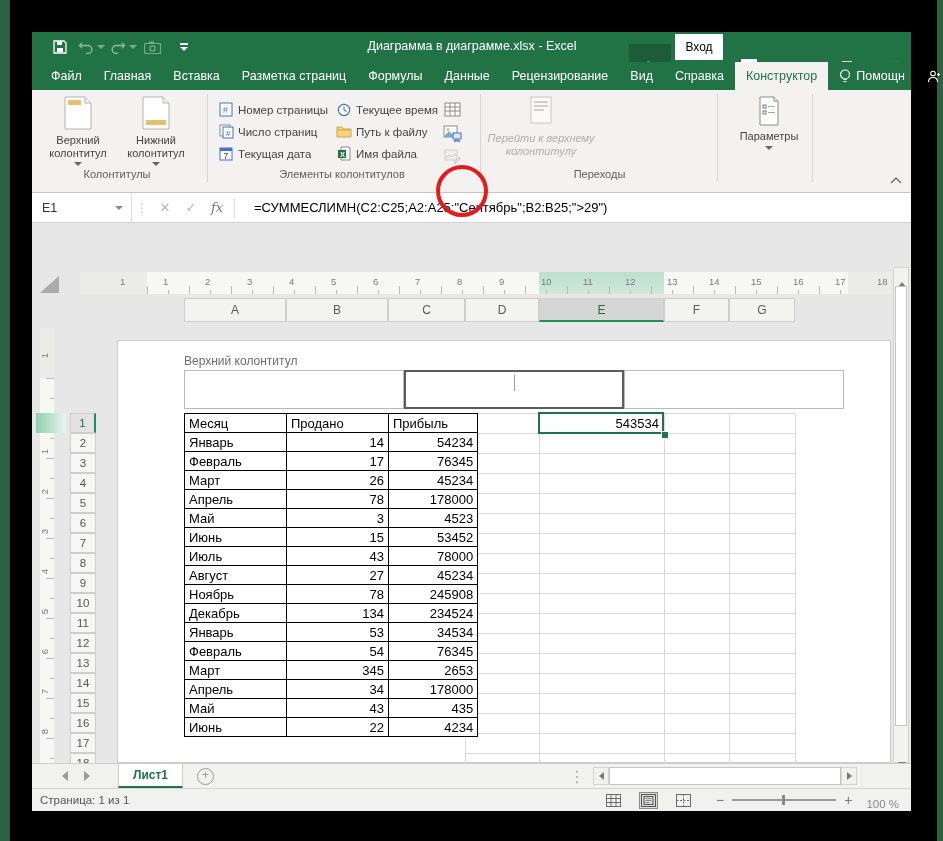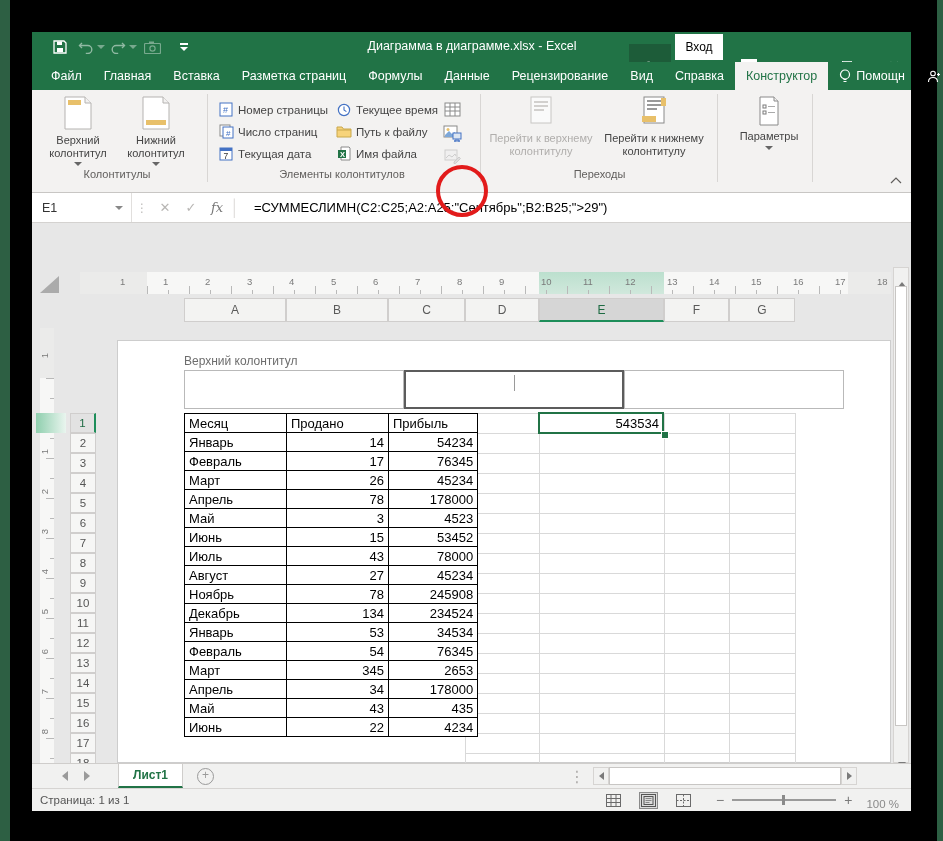--- a/index.html
+++ b/index.html
@@ -27,21 +27,21 @@
   .rtab .mini-ico{margin-right:5px;display:flex;}
   
   #ribbon{left:0;top:58px;width:879px;height:103px;background:#f3f2f1;border-bottom:1px solid #c8c6c4;box-sizing:border-box;}
   .gsep{top:4px;width:1px;height:88px;background:#d8d6d4;}
   .glabel{top:78px;font-size:11px;color:#605e5c;text-align:center;white-space:nowrap;}
   .bigbtn{top:6px;width:72px;height:70px;display:flex;flex-direction:column;align-items:center;font-size:11px;color:#444;text-align:center;}
   .bigbtn .lbl{margin-top:4px;line-height:13px;}
   .smallbtn{height:21px;display:flex;align-items:center;font-size:11.5px;color:#444;white-space:nowrap;}
   .smallbtn .ico{width:18px;display:flex;justify-content:center;margin-right:3px;}
   .iconbtn{width:24px;height:22px;display:flex;align-items:center;justify-content:center;}
-  .disabled-txt{color:#b0aeac !important;}
+  .disabled-txt{color:#b0aeac !important;font-style:italic;}
   #red-circle{left:404px;top:75px;width:44px;height:44px;border:4px solid #e21b1b;border-radius:50%;z-index:40;}
   #collapse-chev{left:858px;top:80px;color:#605e5c;}
   
   #fbar{left:0;top:161px;width:879px;height:30px;background:#fff;border-bottom:1px solid #d4d2d0;box-sizing:border-box;display:flex;align-items:center;}
   #namebox{width:100px;height:100%;border-right:1px solid #e1dfdd;display:flex;align-items:center;padding-left:10px;box-sizing:border-box;font-size:12.5px;color:#333;}
   #namebox .caret{margin-left:auto;margin-right:8px;width:0;height:0;border-left:4px solid transparent;border-right:4px solid transparent;border-top:4px solid #888;}
   .fbtn{color:#b8b6b4;font-size:13px;width:26px;text-align:center;}
   #fx{font-family:"DejaVu Serif",serif;font-style:italic;color:#777;}
   #formula-text{font-size:13px;color:#000;margin-left:14px;white-space:nowrap;}
   .vdots{color:#c0bebc;font-size:12px;margin:0 4px;}
@@ -306,29 +306,20 @@
     <div id="red-circle" class="abs"></div>
     <div class="abs glabel" style="left:180px;width:260px;">Элементы колонтитулов</div>
     <div class="abs gsep" style="left:448px;"></div>
 
     <div class="abs bigbtn" style="left:455px;width:108px;">
       <svg width="26" height="32" viewBox="0 0 26 32">
             <rect x="3" y="1" width="20" height="26" fill="#fafafa" stroke="#c8c6c4"></rect>
             <path d="M6 6h14M6 10h14M6 14h10" stroke="#d2d0ce" stroke-width="2"></path>
           </svg>
       <div class="lbl disabled-txt">Перейти к верхнему колонтитулу</div>
-    </div>
-    <div class="abs bigbtn" style="left:566px;width:112px;">
-      <svg width="26" height="32" viewBox="0 0 26 32">
-            <rect x="3" y="1" width="20" height="26" fill="#fff" stroke="#8a8a8a"></rect>
-            <path d="M6 5h14M6 9h14M6 13h10" stroke="#9a9a9a" stroke-width="2"></path>
-            <rect x="20" y="2" width="5" height="8" fill="#e8c06a"></rect>
-            <rect x="1" y="20" width="14" height="6" fill="#e8c06a"></rect>
-          </svg>
-      <div class="lbl">Перейти к нижнему колонтитулу</div>
     </div>
     <div class="abs glabel" style="left:455px;width:225px;">Переходы</div>
     <div class="abs gsep" style="left:685px;"></div>
 
     <div class="abs bigbtn" style="left:698px;width:78px;">
       <svg width="26" height="30" viewBox="0 0 26 30">
             <path d="M4 1h14l4 4v24H4z" fill="#fff" stroke="#8a8a8a"></path>
             <path d="M18 1v4h4" fill="#f3f2f1" stroke="#8a8a8a"></path>
             <rect x="7" y="9" width="3" height="3" fill="none" stroke="#7a7a7a"></rect>
             <path d="M12 10.5h7" stroke="#aaa"></path>

